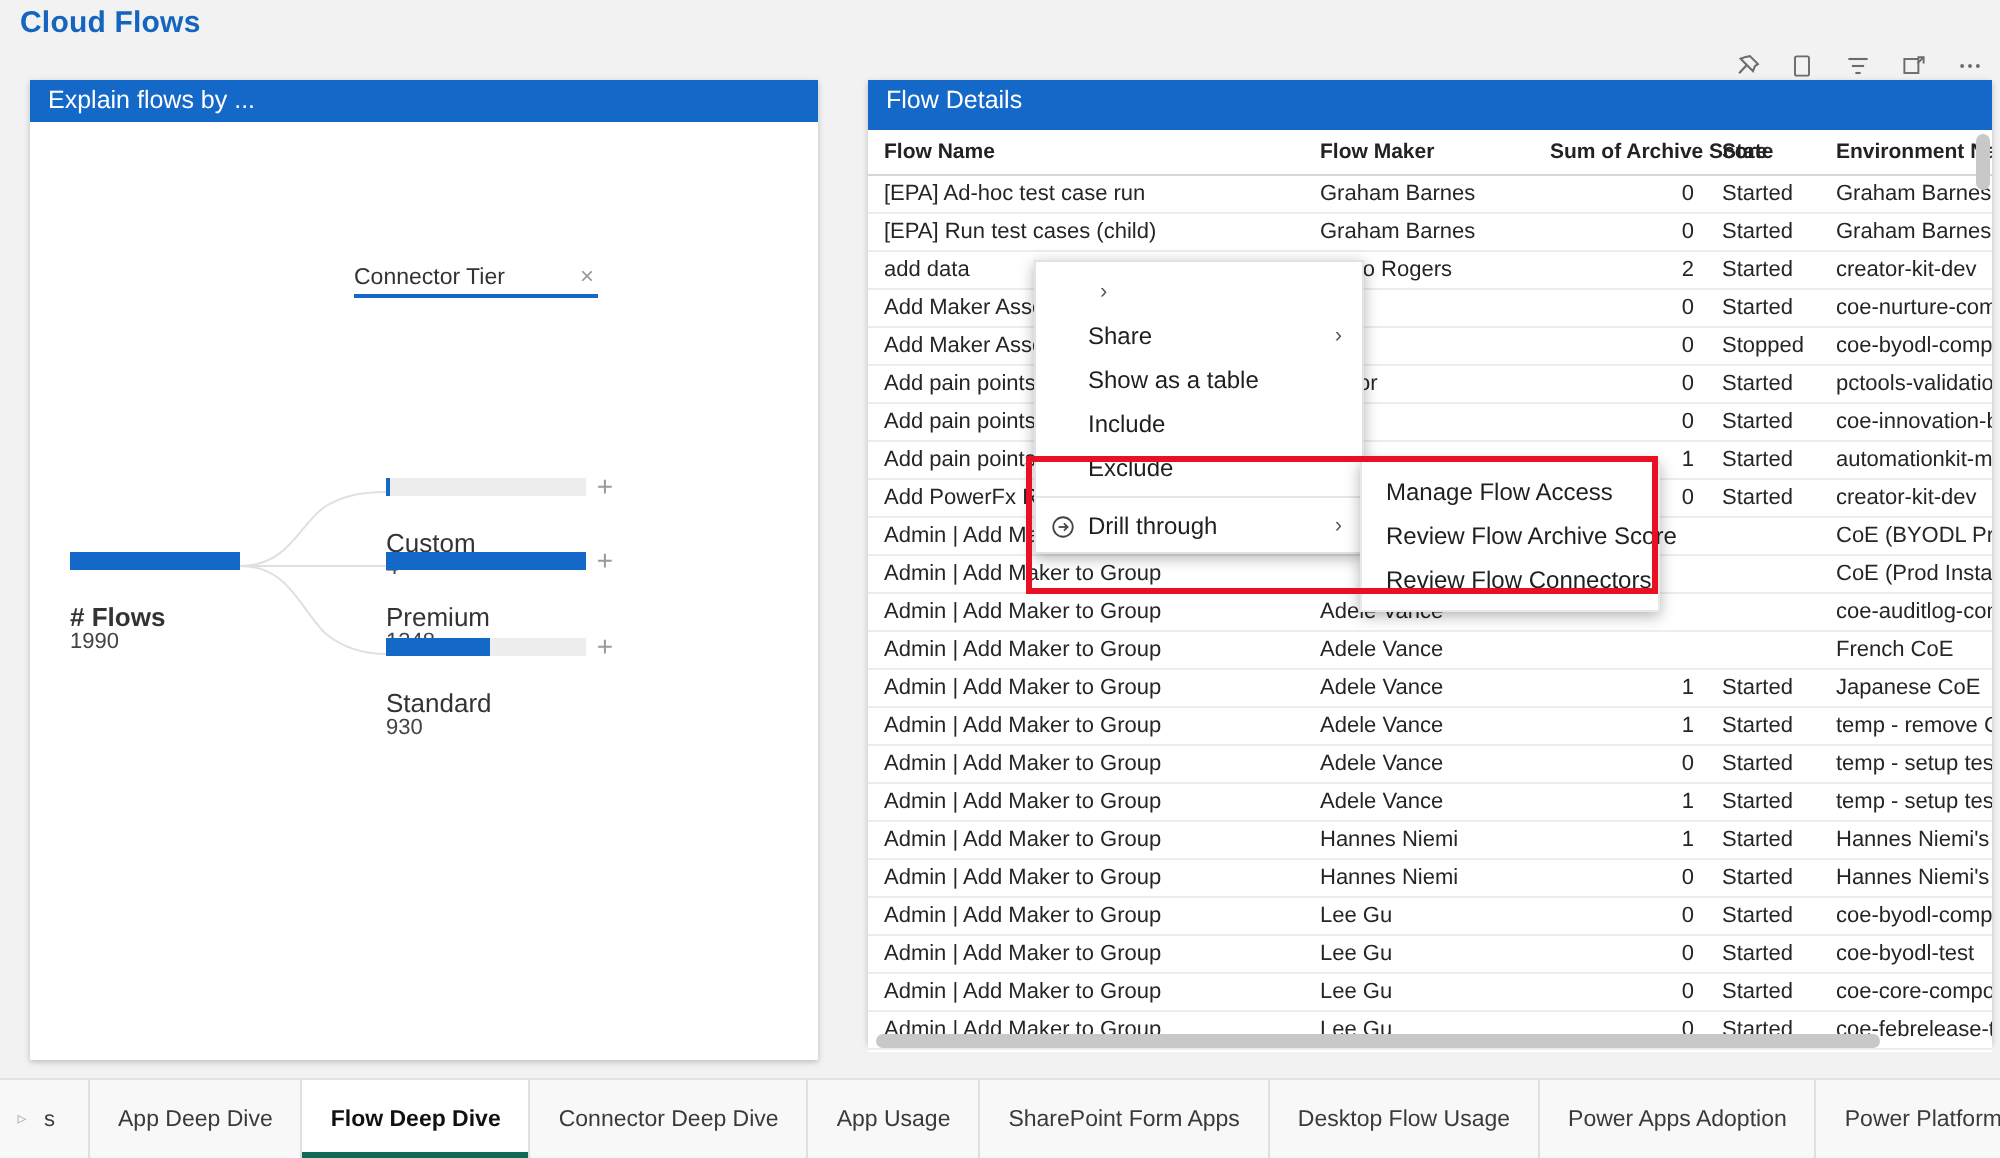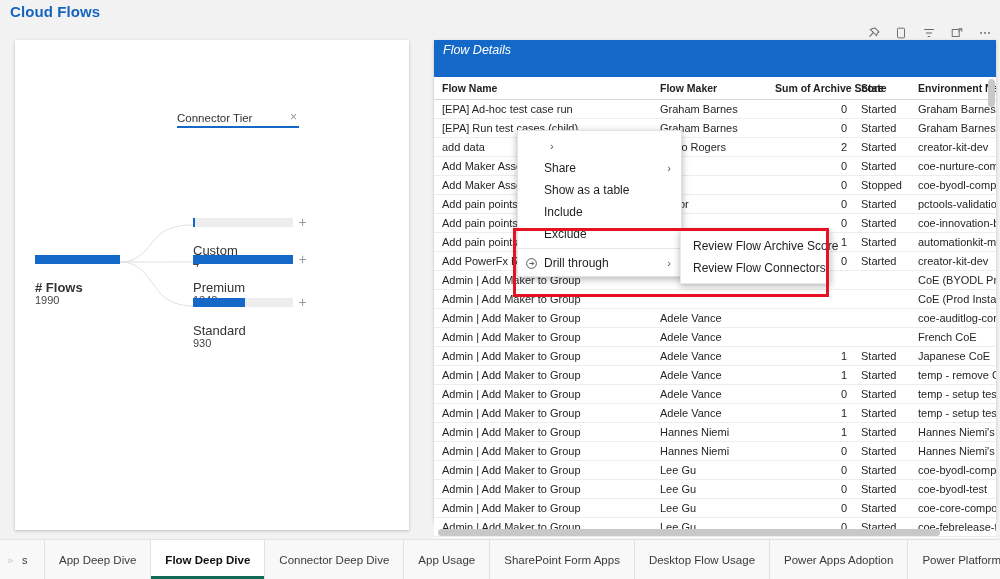--- a/index.html
+++ b/index.html
@@ -52,21 +52,21 @@
   .node-label.root{font-weight:bold;}
   .node-value{font-size:11px;color:#444;line-height:13px;}
   .node-plus{
     position:absolute;right:-16px;top:-2px;width:13px;height:13px;
     color:#9b9b9b;font-size:14px;line-height:13px;text-align:center;cursor:pointer;
   }
   .connector-svg{position:absolute;left:0;top:0;width:100%;height:100%;pointer-events:none;}
 
   
   #table-panel{left:434px;top:40px;width:562px;height:482px;}
-  #table-panel .panel-header{height:21px;line-height:21px;padding:0 0 16px 9px;font-style:italic;}
+  #table-panel .panel-header{height:21px;line-height:21px;padding:0 0 4px 9px;}
   .tbl-wrap{position:relative;height:calc(100% - 21px);overflow:hidden;background:#fff;}
   table.fd{border-collapse:collapse;width:548px;table-layout:fixed;font-size:11px;color:#252525;}
   table.fd th{
     font-size:10.5px;font-weight:bold;color:#222;text-align:left;
     padding:5px 6px 5px 8px;border-bottom:1px solid #d6d6d6;background:#fff;
     white-space:nowrap;
   }
   table.fd th.num{text-align:right;}
   table.fd td{
     padding:3px 6px 3px 8px;border-bottom:1px solid #EDEDED;white-space:nowrap;
@@ -175,20 +175,21 @@
   <div class="tb-icon">
     <svg viewBox="0 0 16 16" width="14" height="14" fill="currentColor">
       <circle cx="3.5" cy="8" r="1.1"></circle>
         <circle cx="8" cy="8" r="1.1"></circle>
         <circle cx="12.5" cy="8" r="1.1"></circle>
     </svg>
   </div>
 </div>
 
 <div class="panel" id="tree-panel">
+  <div class="panel-header">Explain flows by ...</div>
   <div class="tree-body">
 
     <svg class="connector-svg" viewBox="0 0 394 469" preserveAspectRatio="none">
       <path d="M105 222 C 130 222, 135 200, 148 192 C 158 186, 168 185, 178 185" stroke="#E0E0E0" stroke-width="1" fill="none"></path>
       <path d="M105 222 C 130 222, 150 222, 178 222" stroke="#E0E0E0" stroke-width="1" fill="none"></path>
       <path d="M105 222 C 130 222, 135 244, 148 256 C 158 264, 168 266, 178 266" stroke="#E0E0E0" stroke-width="1" fill="none"></path>
     </svg>
 
     <div class="tree-node" style="left:20px;top:215px;width:85px;">
       <div class="node-bar-track">
@@ -458,20 +459,23 @@
           <path d="M8.6 5.8L10.8 8l-2.2 2.2"></path>
       </svg>
     </span>
     <span class="lbl">Drill through</span>
     <span class="chev">›</span>
   </div>
 </div>
 
 <div class="submenu">
   <div class="ctx-item">
+    <span class="lbl">Manage Flow Access</span>
+  </div>
+  <div class="ctx-item">
     <span class="lbl">Review Flow Archive Score</span>
   </div>
   <div class="ctx-item">
     <span class="lbl">Review Flow Connectors</span>
   </div>
 </div>
 
 <div class="redbox"></div>
 
 <div class="tabstrip">

